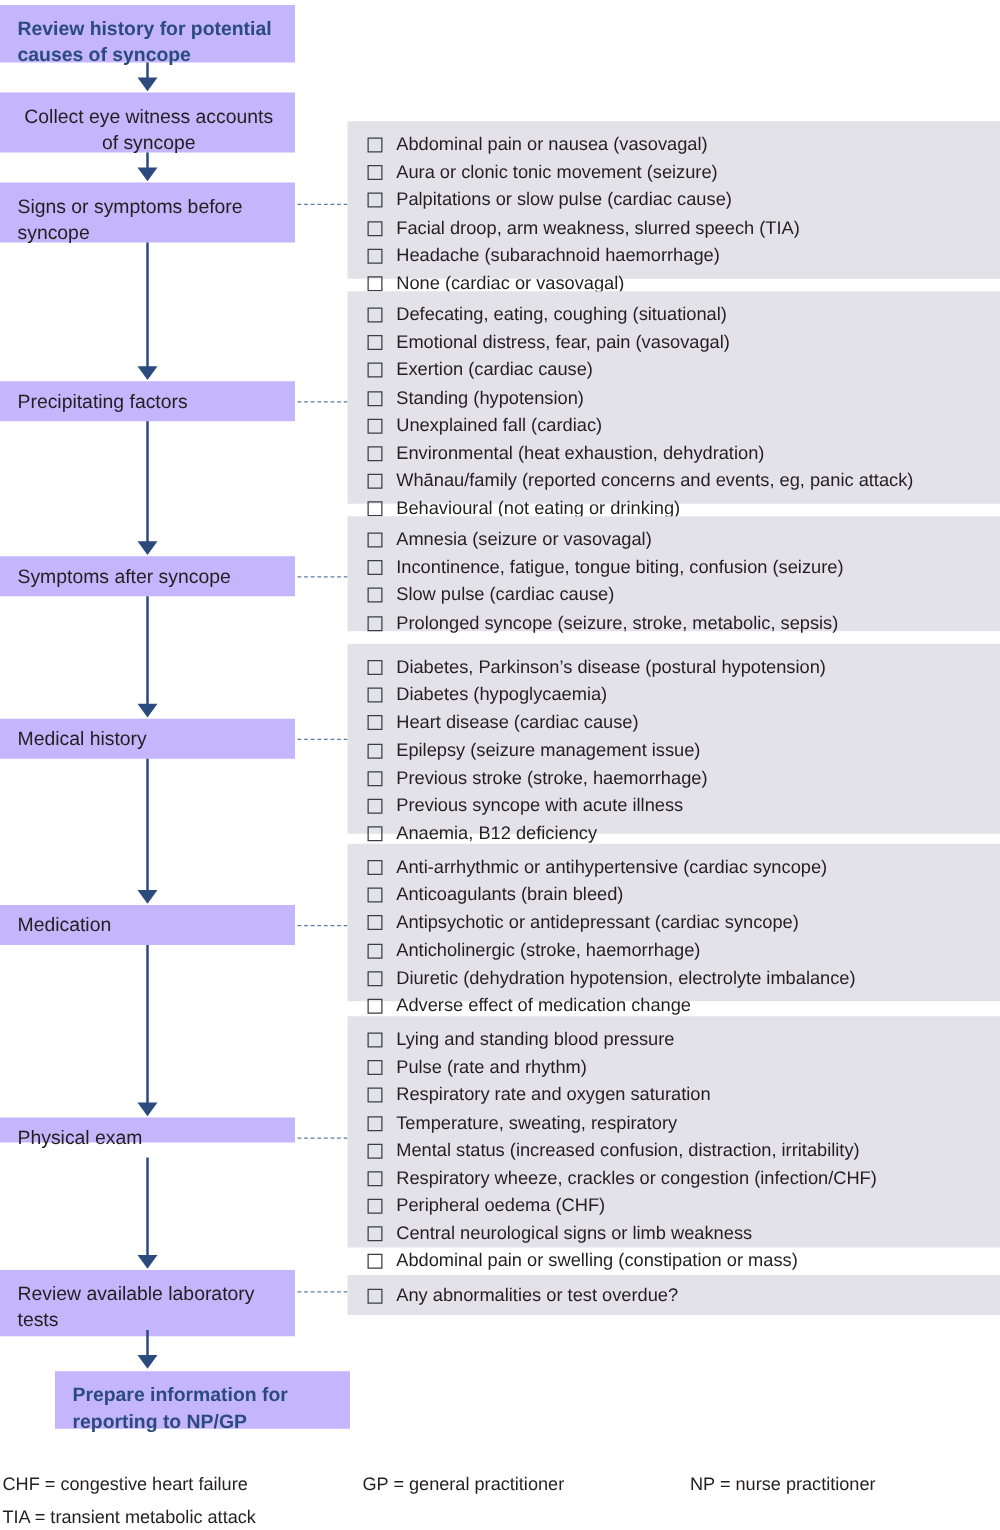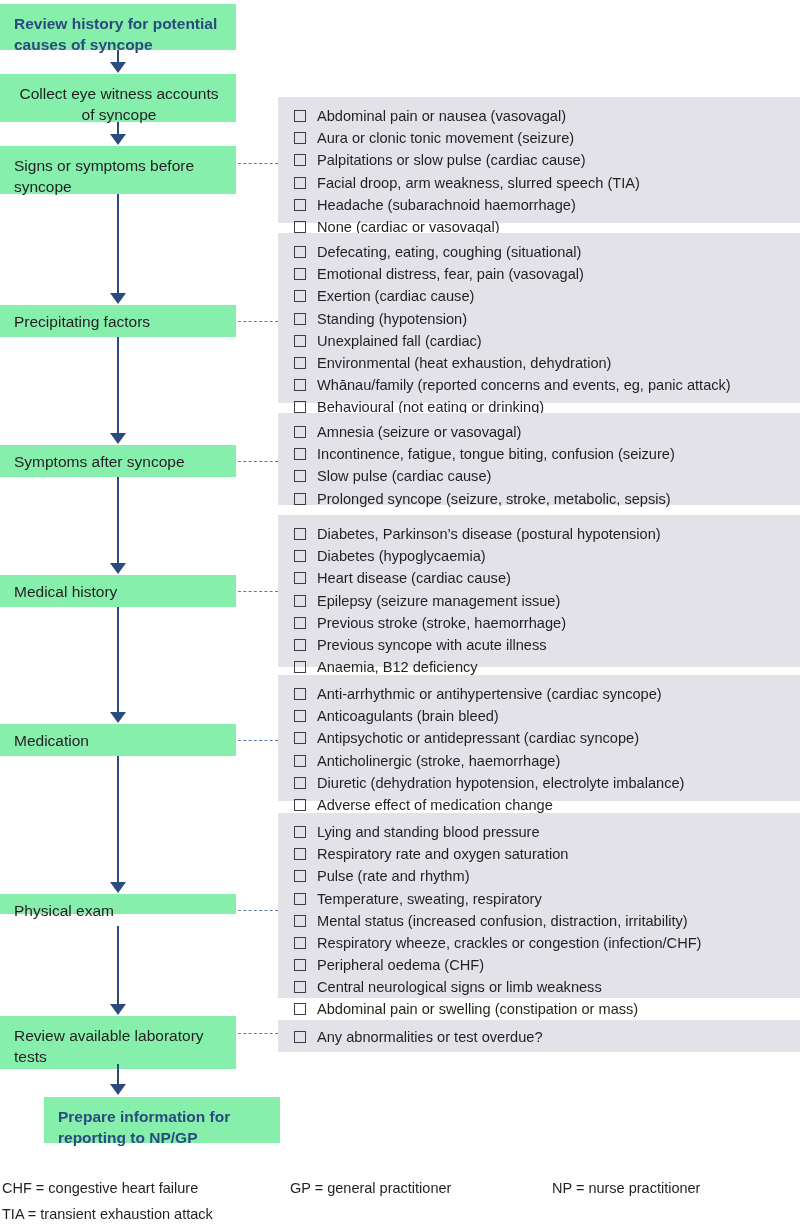--- a/index.html
+++ b/index.html
@@ -20,21 +20,21 @@
     left: 0; top: 0;
     width: 800px; height: 1224px;
     overflow: hidden;
   }
 
   
   .proc-box {
     position: absolute;
     left: 0;
     width: 236px;
-    background: #86efac;
+    background: #c4b5fd;
     box-sizing: border-box;
     padding: 9px 12px 9px 14px;
     color: #231f20;
     font-size: 15.5px;
     line-height: 1.38;
   }
   .proc-box.accent {
     color: #2b4a7d;
     font-weight: bold;
   }
@@ -335,28 +335,28 @@
   </div>
 
   <div class="panel" style="top:813px;height:185px;">
     <ul>
       <li>
           <span class="cbox"></span>
           <span class="ctext">Lying and standing blood pressure</span>
         </li>
       <li>
           <span class="cbox"></span>
+          <span class="ctext">Pulse (rate and rhythm)</span>
+        </li>
+      <li>
+          <span class="cbox"></span>
           <span class="ctext">Respiratory rate and oxygen saturation</span>
         </li>
       <li>
           <span class="cbox"></span>
-          <span class="ctext">Pulse (rate and rhythm)</span>
-        </li>
-      <li>
-          <span class="cbox"></span>
           <span class="ctext">Temperature, sweating, respiratory</span>
         </li>
       <li>
           <span class="cbox"></span>
           <span class="ctext">Mental status (increased confusion, distraction, irritability)</span>
         </li>
       <li>
           <span class="cbox"></span>
           <span class="ctext">Respiratory wheeze, crackles or congestion (infection/CHF)</span>
         </li>
@@ -378,17 +378,17 @@
   <div class="panel" style="top:1020px;height:32px;padding-top:6px;">
     <ul>
       <li>
           <span class="cbox"></span>
           <span class="ctext">Any abnormalities or test overdue?</span>
         </li>
     </ul>
   </div>
 
   <div class="legend-item" style="left:2px;top:1180px;">CHF = congestive heart failure</div>
-  <div class="legend-item" style="left:2px;top:1206px;">TIA = transient exhaustion attack</div>
+  <div class="legend-item" style="left:2px;top:1206px;">TIA = transient metabolic attack</div>
   <div class="legend-item" style="left:290px;top:1180px;">GP = general practitioner</div>
   <div class="legend-item" style="left:552px;top:1180px;">NP = nurse practitioner</div>
 
 </div>
 
 </body></html>

